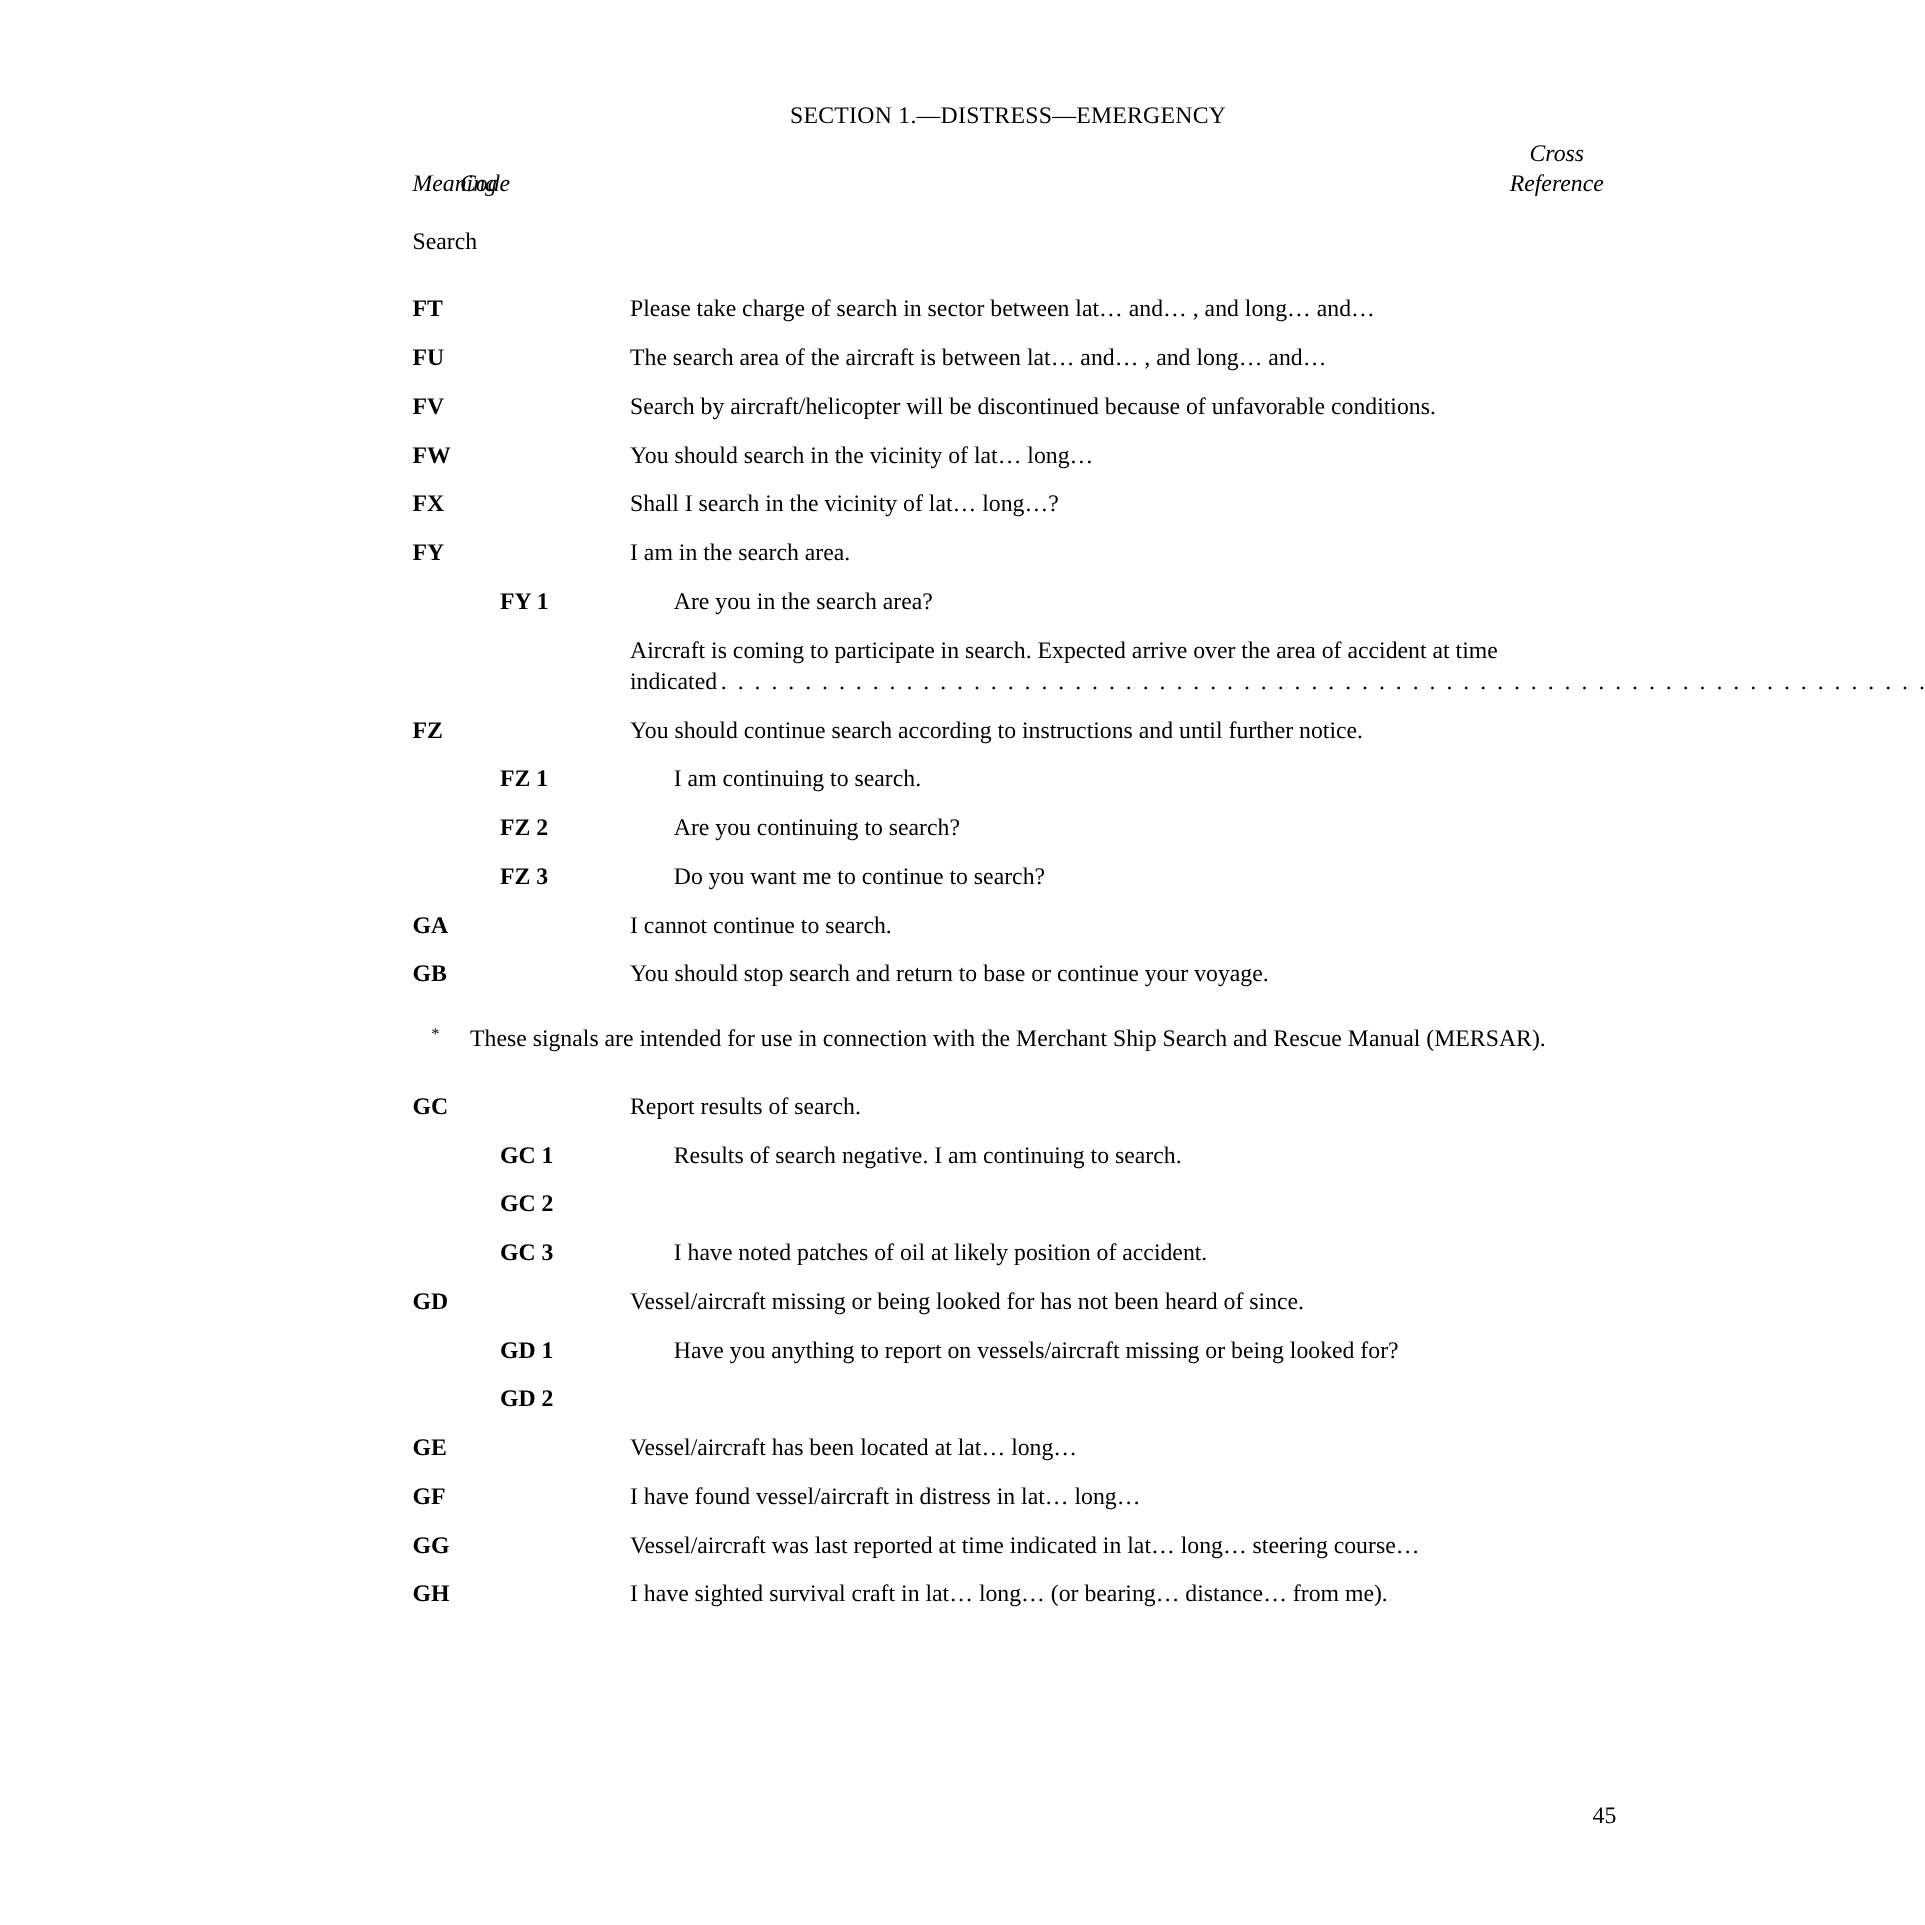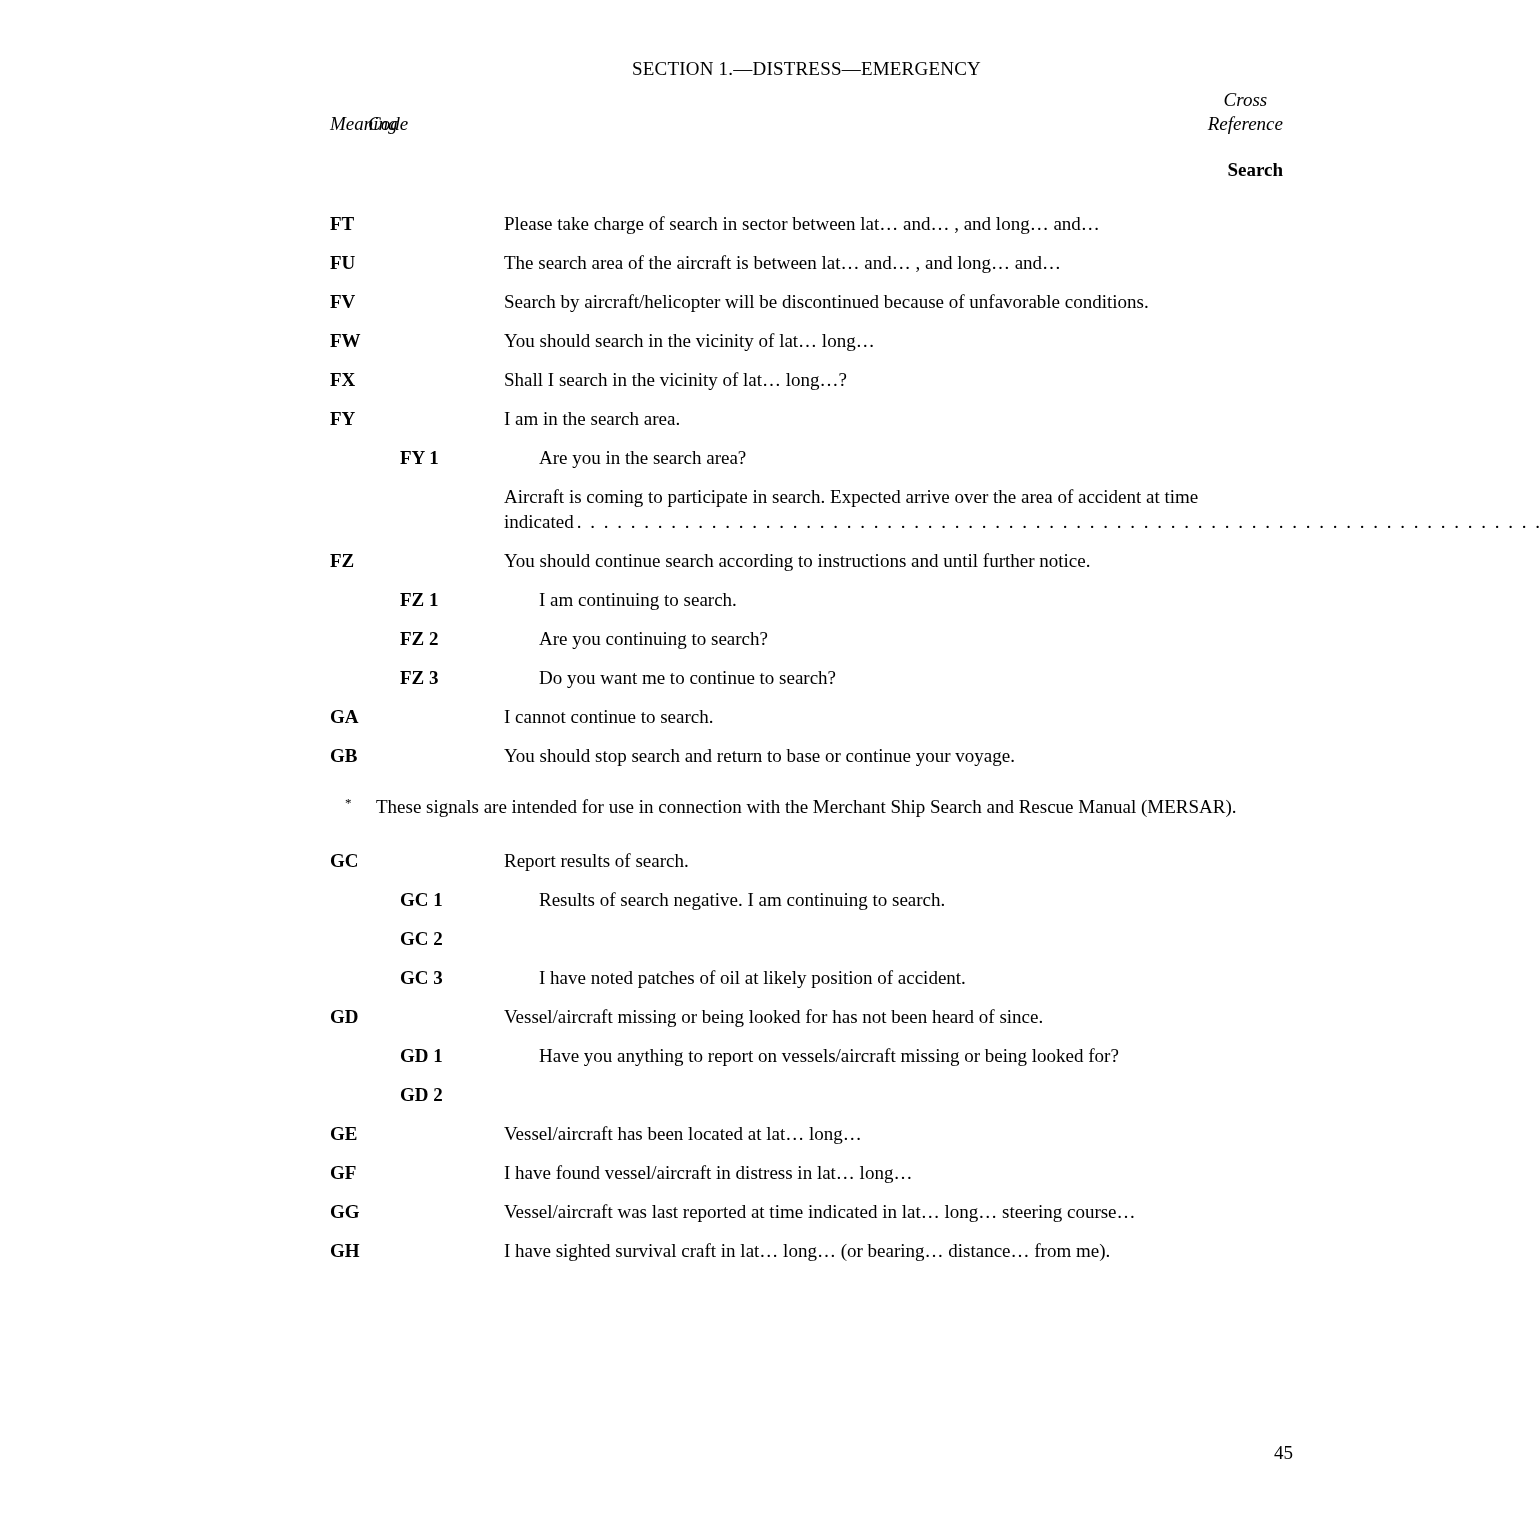--- a/index.html
+++ b/index.html
@@ -11,21 +11,21 @@
   }
   .page {
     position: relative;
     width: 1540px; height: 1540px;
     font-size: 19px;
     overflow: hidden;
   }
   .content {
     margin-left: 330px;
     width: 953px;
-    padding-top: 56px;
+    padding-top: 80px;
   }
   .title {
     text-align: center;
     line-height: 25px;
     letter-spacing: 0.2px;
   }
   .col-headers {
     position: relative;
     margin-top: 7px;
     height: 48px;
@@ -37,22 +37,22 @@
   .hdr-meaning {
     position: absolute; left: 0; right: 0; bottom: 0;
     text-align: left; font-style: italic; line-height: 24px;
   }
   .hdr-xref {
     position: absolute; right: 0; bottom: 0;
     text-align: center; font-style: italic; line-height: 24px; margin-top: 16px;
   }
   .section-heading {
     margin-top: 21px;
-    text-align: right;
-    font-weight: bold;
+    text-align: left;
+    font-weight: normal;
     line-height: 25px;
   }
   .rows {
     margin-top: 29px;
   }
   .row {
     display: grid;
     grid-template-columns: 151px 1fr 78px;
     line-height: 25px;
     margin-bottom: 14px;

